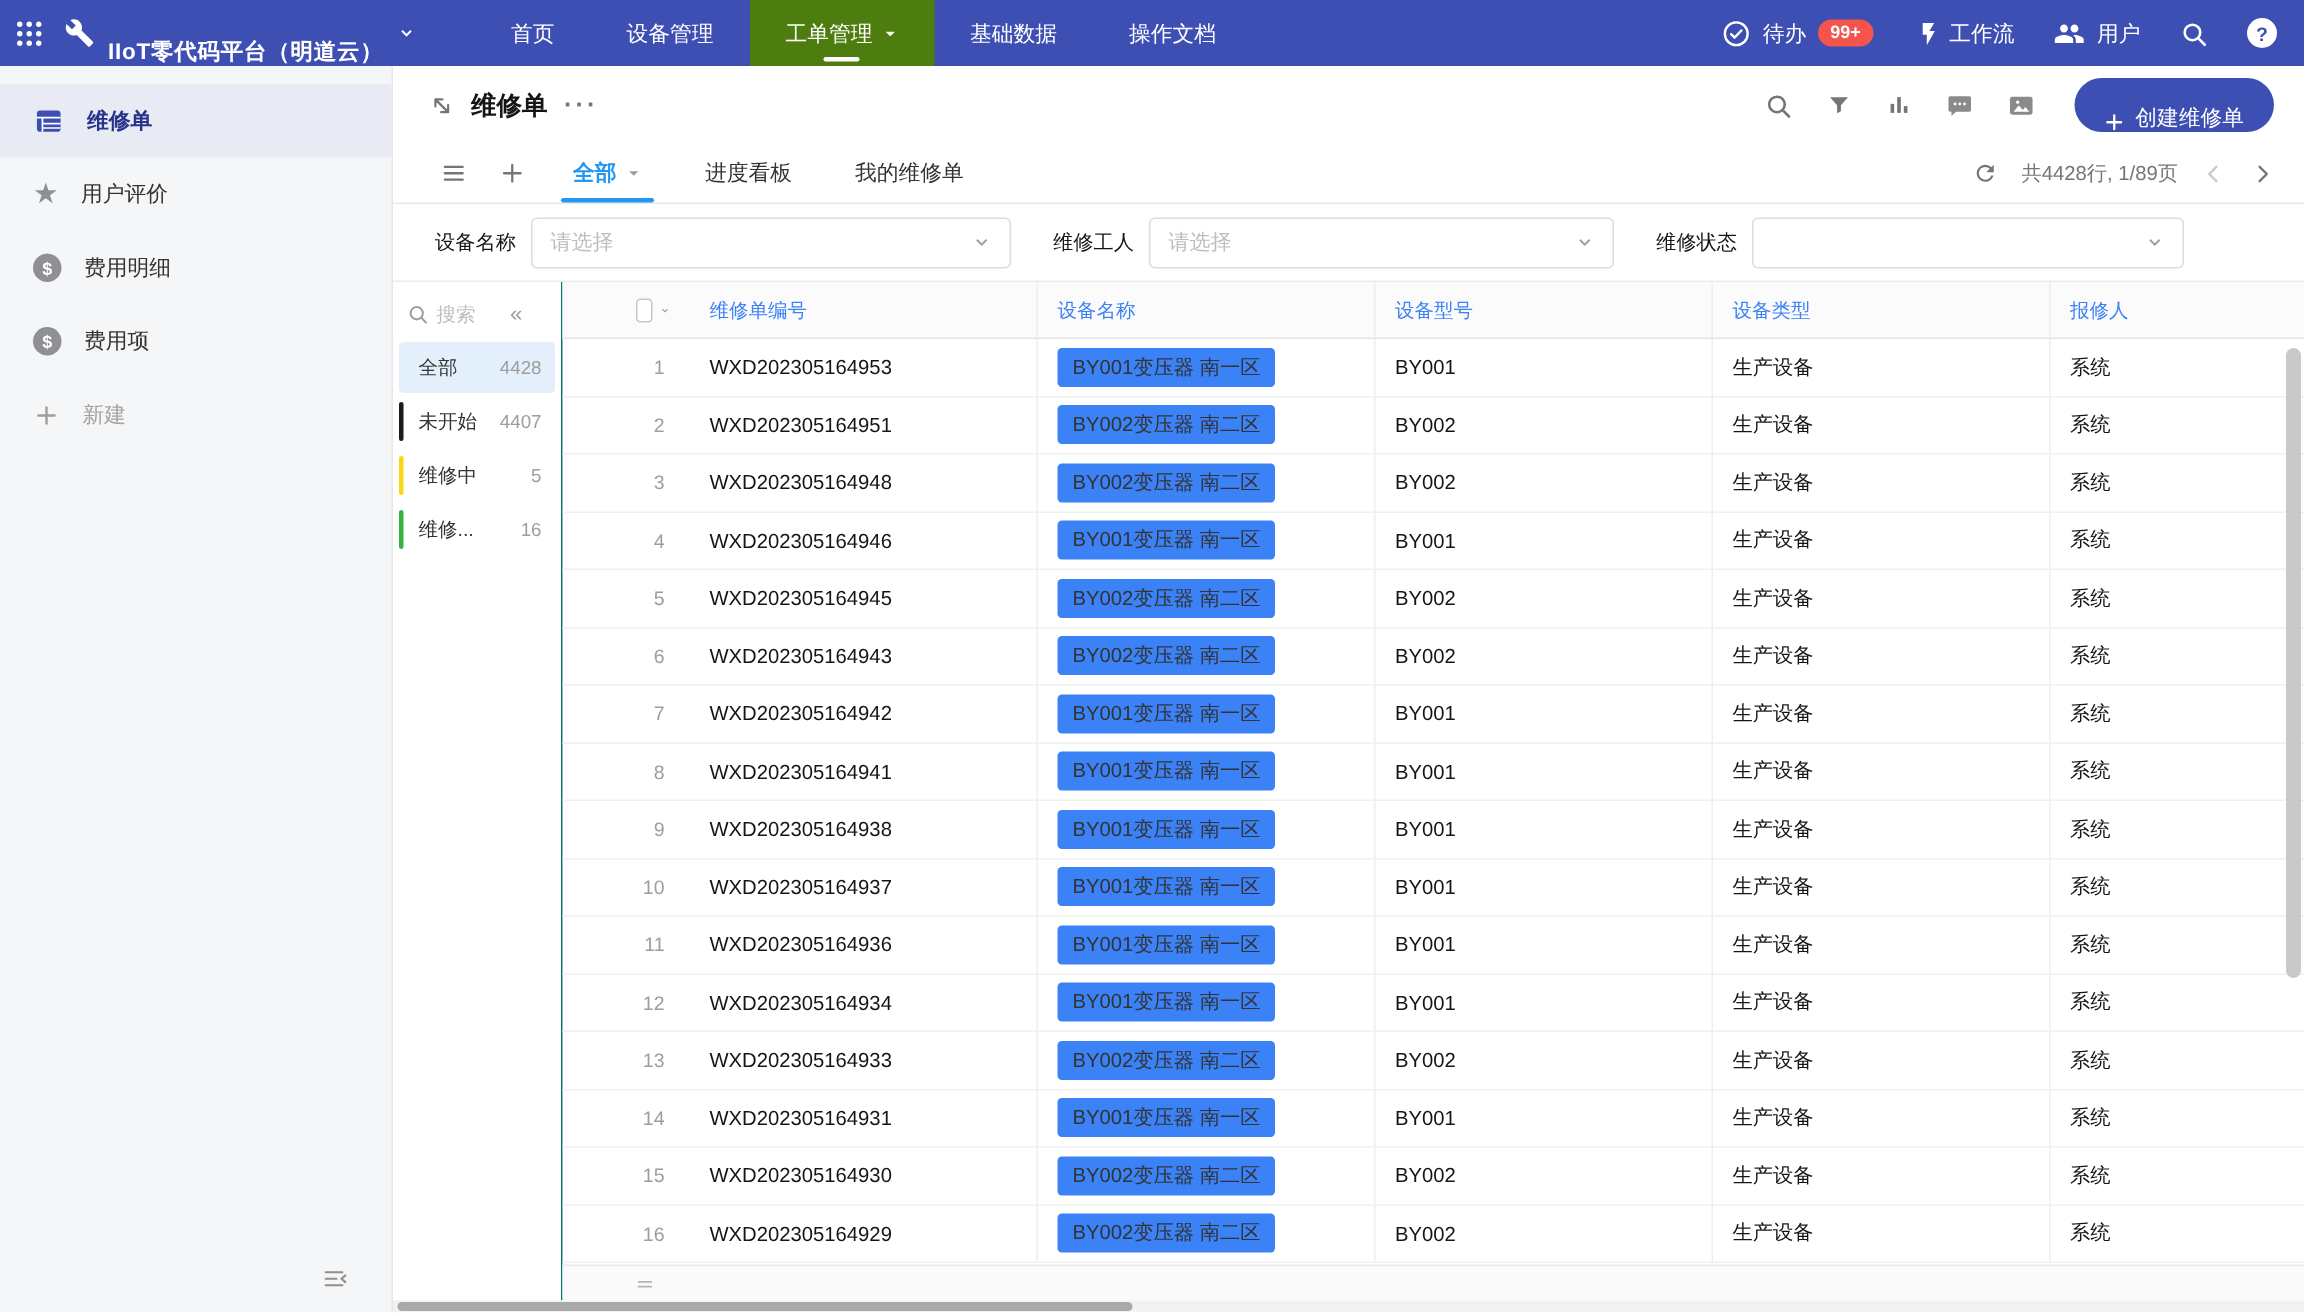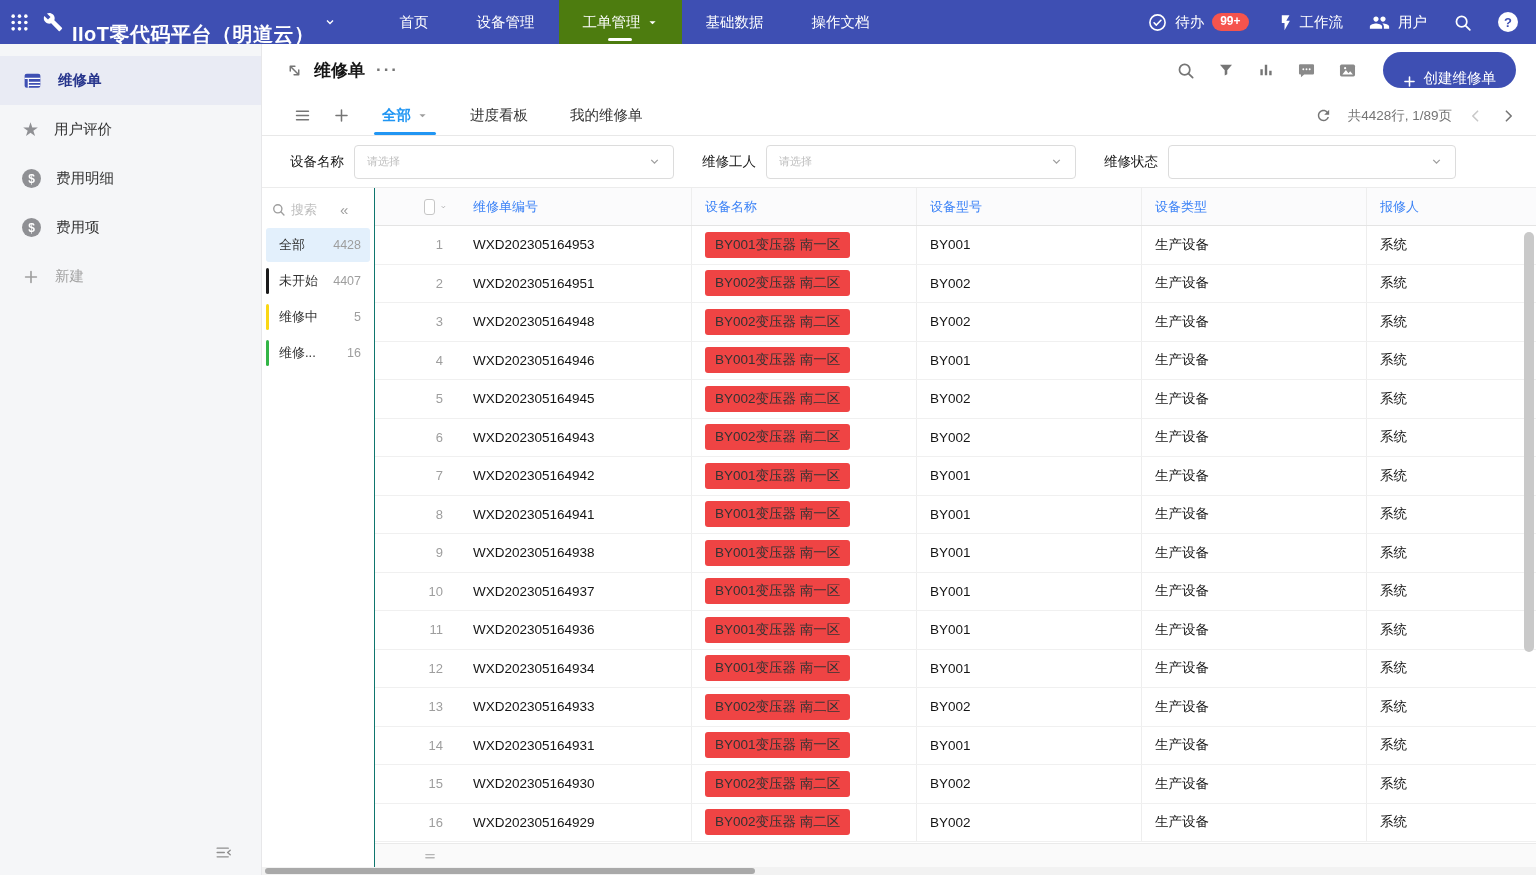--- a/index.html
+++ b/index.html
@@ -5,21 +5,21 @@
   * { margin:0; padding:0; box-sizing:border-box; }
   html,body { width:1536px; height:875px; overflow:hidden; background:#fff;
     font-family:"Liberation Sans","DejaVu Sans",sans-serif; }
 
   
   .topnav { height:44px; background:#3e4fb3; color:#fff; display:flex;
     align-items:center; justify-content:space-between; padding:0 18px 0 10px; }
   .nav-left { display:flex; align-items:center; height:100%; }
   .icon-btn { background:none; border:none; cursor:pointer; display:flex; align-items:center; }
   .brand { display:flex; align-items:center; gap:9px; margin-left:14px; }
-  .brand-title { font-size:20px; font-weight:bold; letter-spacing:.5px;margin-top:24px; }
+  .brand-title { font-size:15px; font-weight:bold; letter-spacing:.5px;margin-top:24px; }
   .nav-menu { display:flex; height:100%; margin-left:40px; }
   .nav-item { height:100%; display:flex; align-items:center; gap:6px; padding:0 24px;
     font-size:14.5px; position:relative; cursor:pointer; }
   .nav-item.active { background:#4d7c0f; }
   .nav-item.active::after { content:""; position:absolute; left:50%; transform:translateX(-50%);
     bottom:3px; width:24px; height:3px; border-radius:2px; background:#fff; }
   .nav-right { display:flex; align-items:center; gap:26px; }
   .nav-chip { display:flex; align-items:center; gap:8px; font-size:14.5px; cursor:pointer; }
   .badge { background:#f5544d; color:#fff; font-size:12px; font-weight:bold;
     border-radius:9px; padding:2px 8px; line-height:1.1; }
@@ -66,21 +66,21 @@
   .pager-arrow { display:flex; align-items:center; cursor:pointer; }
 
   
   .filter-bar { height:52px; display:flex; align-items:center; gap:28px;
     padding:0 28px; border-bottom:1px solid #ececec; }
   .filter { display:flex; align-items:center; gap:10px; }
   .filter-label { font-size:13.5px; color:#151515; white-space:nowrap; }
   .select { height:34px; border:1px solid #dcdcdc; border-radius:4px; background:#fff;
     display:flex; align-items:center; justify-content:space-between; padding:0 12px; cursor:pointer; }
   .sel-1 { width:320px; } .sel-2 { width:310px; } .sel-3 { width:288px; }
-  .placeholder { color:#bdbdbd; font-size:11px; }
+  .placeholder { color:#bdbdbd; font-size:14px; }
 
   
   .content { flex:1; min-height:0; display:flex; position:relative; }
   .group-panel { width:113px; border-right:1px solid #0f766e; padding-top:4px; }
   .group-search { display:flex; align-items:center; gap:5px; padding:9px 6px 10px 9px; }
   .group-search input { width:42px; border:none; outline:none; font-size:13px;
     background:transparent; color:#333; }
   .group-search input::placeholder { color:#bdbdbd; }
   .collapse-glyph { color:#9e9e9e; font-size:15px; margin-left:2px; cursor:pointer; }
   .group-item { height:34px; margin:0 4px 2px 4px; border-radius:3px; position:relative;
@@ -95,21 +95,21 @@
   .t-header, .t-row { display:grid; grid-template-columns:85px 231px 225px 225px 225px minmax(140px,1fr); }
   .t-header { height:38px; background:#fbfbfc; border-bottom:1px solid #e4e4e4;
     color:#3b82f6; font-size:13px; flex:none; }
   .t-row { height:38.5px; border-bottom:1px solid #f0f0f0; font-size:13.5px; color:#151515; flex:none; }
   .c { display:flex; align-items:center; height:100%; padding:0 13px;
     overflow:hidden; white-space:nowrap; }
   .t-header .c:nth-child(n+3), .t-row .c:nth-child(n+3) { border-left:1px solid #eeeeee; }
   .c.num { justify-content:flex-end; padding-right:17px; color:#9e9e9e; font-size:13px; }
   .c.sel-col { padding-left:49px; gap:5px; }
   .cb { width:16px; height:16px; border:1.5px solid #c6c6c6; border-radius:3px; background:#fff; cursor:pointer; }
-  .tag { background:#ef4444; border-radius:3px; padding:4px 10px; color:#333; font-size:13.5px;
+  .tag { background:#3b82f6; border-radius:3px; padding:4px 10px; color:#333; font-size:13.5px;
     overflow:hidden; text-overflow:ellipsis; cursor:pointer; }
   .t-footer { margin-top:auto; height:24px; flex:none; background:#fafafa; border-top:1px solid #eaeaea;
     display:flex; align-items:center; padding-left:48px; }
   .v-scroll { position:absolute; right:2px; top:44px; width:10px; height:420px;
     background:#c9c9c9; border-radius:5px; cursor:grab; }
 
   .h-scrollbar { height:8px; background:#f2f2f2; position:relative; flex:none; }
   .h-thumb { position:absolute; left:3px; top:1px; width:490px; height:6px;
     background:#a9a9a9; border-radius:3px; cursor:grab; }
 

